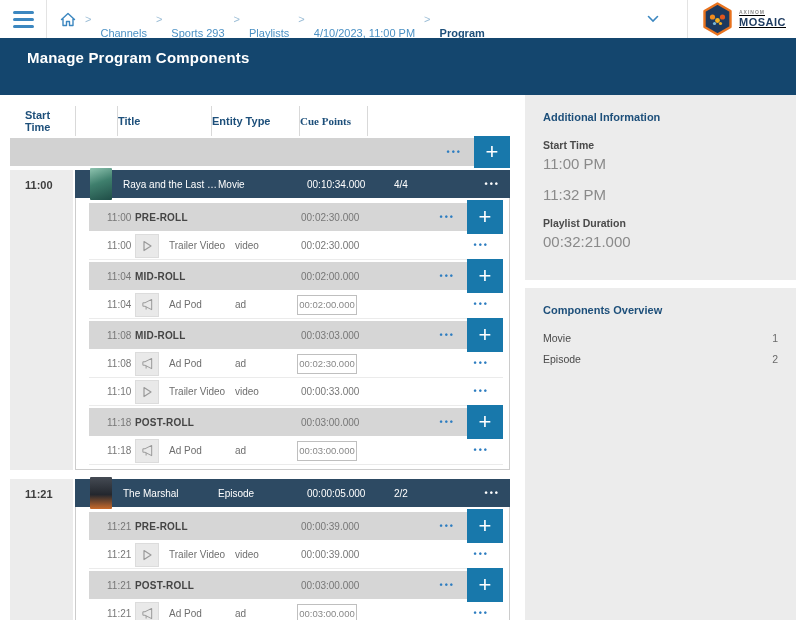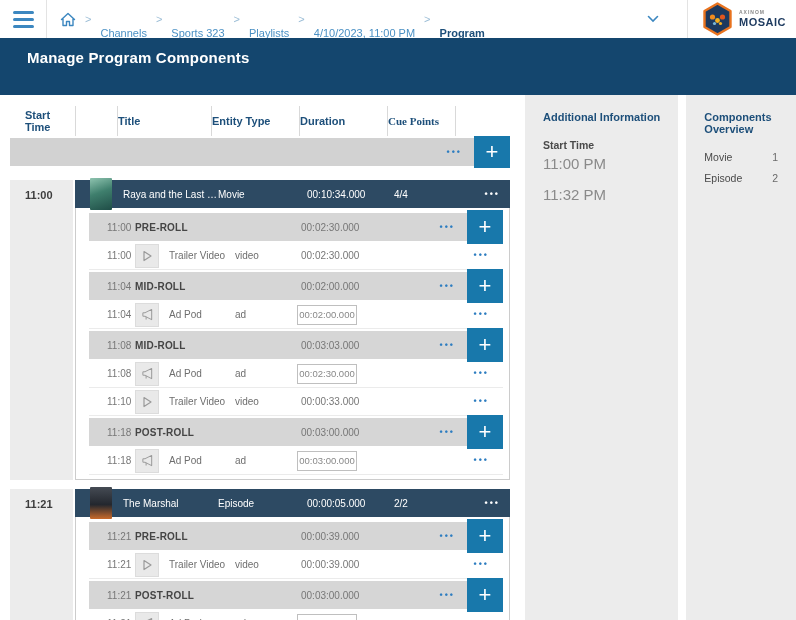--- a/index.html
+++ b/index.html
@@ -10,21 +10,21 @@
   
   .topbar { position:absolute; top:0; left:0; right:0; height:38px; background:#fff; display:flex; align-items:center; }
   .hamburger { width:46px; height:38px; display:flex; flex-direction:column; justify-content:center; align-items:center; gap:4px; background:none; border:none; cursor:pointer; }
   .hamburger span { display:block; width:21px; height:3px; border-radius:2px; background:#3c87c0; }
   .topbar-div { width:1px; height:38px; background:#e3e3e3; }
   .crumbs { display:flex; align-items:center; gap:9px; padding-left:13px; font-size:11px; }
   .crumb { color:#4a90c4; text-decoration:none; cursor:pointer;margin-top:28px; }
   .crumb.current { color:#1d4f7a; font-weight:bold; cursor:default; }
   .crumb-sep { color:#9bbdd6; font-size:11px; }
   .home-link { display:flex; align-items:center; cursor:pointer; }
-  .topbar-right { margin-left:auto; display:flex; align-items:center; height:38px; }
+  .topbar-right { margin-left:auto; display:flex; align-items:center; height:38px;text-decoration:underline; }
   .user-chevron { background:none; border:none; cursor:pointer; padding:0 28px; display:flex; align-items:center; }
   .logo-wrap { display:flex; align-items:center; gap:6px; padding:0 10px 0 14px; }
   .logo-text { display:flex; flex-direction:column; line-height:1; }
   .logo-top { font-size:5px; letter-spacing:1px; color:#8a8a8a; font-weight:bold; }
   .logo-main { font-size:11px; font-weight:bold; color:#1d3a5f; letter-spacing:0.5px; margin-top:2px; }
 
   
   .titlebar { position:absolute; top:38px; left:0; right:0; height:57px; background:#14466e; display:flex; align-items:flex-start; }
   .titlebar h1 { color:#fff; font-size:15px; font-weight:600; letter-spacing:0.2px; padding:11px 0 0 27px; }
 
@@ -33,21 +33,21 @@
   .hrow { display:flex; height:30px; align-items:center; background:#fff; }
   .hcell { height:30px; display:flex; align-items:center; font-size:11px; font-weight:bold; color:#1d4f7a; padding-left:0; }
   .hcell.divided { border-left:1px solid #d9d9d9; }
   .hcell.first { padding-left:15px; }
 
   .toolbar-row { position:relative; margin-top:2px; height:28px; background:#d2d2d2; display:flex; align-items:center; }
   .more-btn { background:none; border:none; cursor:pointer; color:#2d7dc0; font-size:9px; font-weight:bold; letter-spacing:2px; line-height:1; padding:4px 2px; }
   .toolbar-row .more-btn { margin-left:auto; margin-right:46px; }
   .add-btn { position:absolute; right:0; top:-2px; width:36px; height:32px; background:#1878ab; color:#fff; border:none; cursor:pointer; font-size:22px; font-weight:300; line-height:1; display:flex; align-items:center; justify-content:center; z-index:3; }
 
-  .program-group { display:flex; margin-top:14px; }
+  .program-group { display:flex; margin-top:4px; }
   .program-group + .program-group { margin-top:9px; }
   .start-cell { width:63px; margin-right:2px; background:#ececec; font-size:11px; font-weight:bold; color:#3d3d3d; padding:9px 0 0 15px; }
   .group-body { width:435px; }
 
   .program-row { position:relative; height:28px; background:#2d4a63; display:flex; align-items:center; padding-left:48px; color:#fff; font-size:10px; }
   .poster { position:absolute; left:15px; top:-2px; width:22px; height:32px; border-radius:1px; }
   .poster.raya { background:linear-gradient(160deg,#8fc4b0 0%,#3f7f6d 45%,#1f4d47 100%); }
   .poster.marshal { background:linear-gradient(180deg,#454b54 0%,#23272e 55%,#c96a2a 100%); }
   .p-title { width:95px; white-space:nowrap; overflow:hidden; text-overflow:ellipsis; }
   .p-type { width:89px; }
@@ -65,21 +65,21 @@
   .icon-box { width:24px; height:24px; background:#e9e9e9; border:1px solid #dcdcdc; display:flex; align-items:center; justify-content:center; margin-right:10px; }
   .crow .ititle { width:56px; color:#6e6e6e; white-space:nowrap; }
   .crow .itype { width:66px; color:#6e6e6e; margin-left:10px; }
   .crow .dur { width:80px; color:#777; }
   .dur-input { width:60px; height:20px; border:1px solid #bfbfbf; background:#fff; font-family:"Liberation Sans",sans-serif; font-size:9.5px; color:#888; text-align:center; margin-left:-4px; }
   .crow .more-btn { margin-left:auto; margin-right:12px; }
   .crow.group-row .more-btn { margin-right:46px; }
   .crow.group-row .add-btn { top:-3px; height:34px; }
 
   
-  .side-panel { position:absolute; top:95px; left:525px; right:0; bottom:0; display:flex; flex-direction:row; gap:8px; }
+  .side-panel { position:absolute; top:95px; left:525px; right:0; bottom:0; display:flex; flex-direction:column; gap:8px; }
   .panel-block { background:#ececec; padding:16px 18px; }
   .panel-block.grow { flex:1; }
   .sec-heading { font-size:11px; font-weight:bold; color:#1d4f7a; margin-bottom:16px; }
   .field { margin-bottom:14px; }
   .field .flabel { font-size:10.5px; font-weight:bold; color:#4a4a4a; margin-bottom:4px; }
   .field .fvalue { font-size:15px; color:#8a8a8a; }
   .ov-row { display:flex; justify-content:space-between; font-size:10.5px; color:#4a4a4a; margin-bottom:9px; }
   .ov-row .count { color:#6a6a6a; }
 
   svg { display:block; }
@@ -101,21 +101,21 @@
         <span>
           <svg width="16" height="15" viewBox="0 0 16 15">
               <path d="M1.5 7.5 8 1.5l6.5 6M3 6.8V13.5h3.5v-4h3v4H13V6.8" fill="none" stroke="#3c87c0" stroke-width="1.4" stroke-linecap="round" stroke-linejoin="round"></path>
             </svg>
         </span>
       </span>
       <span id="crumb-items" style="display:flex;align-items:center;gap:9px">
           <span class="crumb-sep">&gt;</span>
           <span class="crumb">Channels</span>
           <span class="crumb-sep">&gt;</span>
-          <span class="crumb">Sports 323</span>
+          <span class="crumb">Sports 293</span>
           <span class="crumb-sep">&gt;</span>
           <span class="crumb">Playlists</span>
           <span class="crumb-sep">&gt;</span>
           <span class="crumb">4/10/2023, 11:00 PM</span>
           <span class="crumb-sep">&gt;</span>
           <span class="crumb current">Program</span>
         </span>
     </nav>
     <div class="topbar-right">
       <button class="user-chevron">
@@ -148,21 +148,20 @@
   <div class="titlebar">
     <h1>Manage Program Components</h1>
   </div>
 
   <div class="table-area">
     <div class="hrow" id="header-row">
         <div class="hcell first" style="width: 65px;">Start Time</div>
         <div class="hcell divided" style="width: 42px;"></div>
         <div class="hcell divided" style="width: 94px;">Title</div>
         <div class="hcell divided" style="width: 88px;">Entity Type</div>
-        <div class="hcell divided" style="width: 88px;">Duration</div>
         <div class="hcell divided" style="width: 68px; font-family: Liberation Serif, serif;">Cue Points</div>
         <div class="hcell divided" style="width: 55px;"></div>
       </div>
 
     <div class="toolbar-row">
       <button class="more-btn"><span>•••</span></button>
       <button class="add-btn">
           <span>+</span>
         </button>
     </div>
@@ -348,20 +347,24 @@
     <div class="panel-block">
       <div class="sec-heading">Additional Information</div>
       <div id="info-fields">
           <div class="field">
             <div class="flabel">Start Time</div>
             <div class="fvalue">11:00 PM</div>
           </div>
           <div class="field">
             <div class="fvalue">11:32 PM</div>
           </div>
+          <div class="field">
+            <div class="flabel">Playlist Duration</div>
+            <div class="fvalue">00:32:21.000</div>
+          </div>
         </div>
     </div>
     <div class="panel-block grow">
       <div class="sec-heading">Components Overview</div>
       <div id="overview-rows">
           <div class="ov-row">
             <span>Movie</span>
             <span class="count">1</span>
           </div>
           <div class="ov-row">

